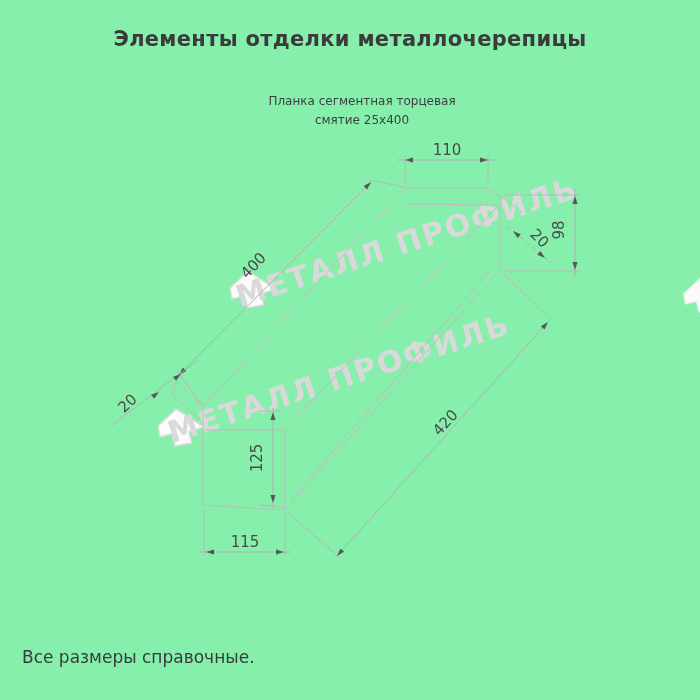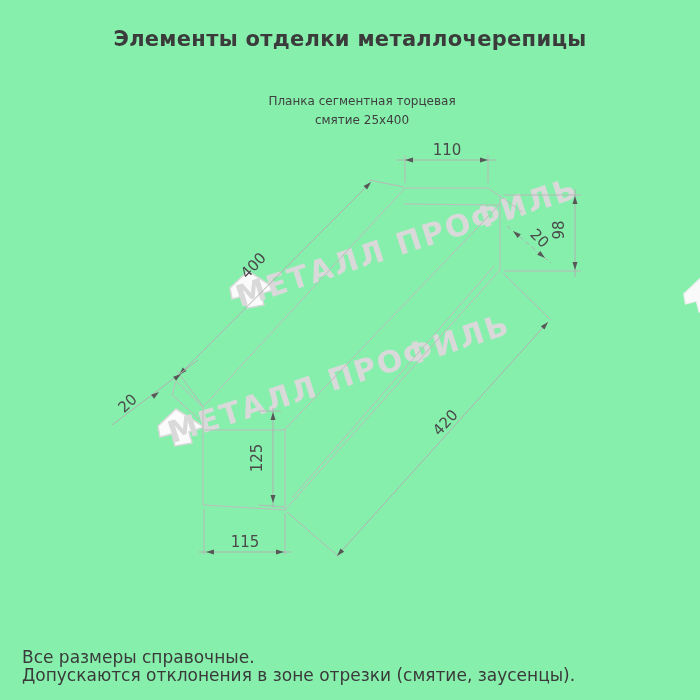--- a/index.html
+++ b/index.html
@@ -149,15 +149,14 @@
       <line class="extline" x1="204" y1="509" x2="204" y2="555"></line>
       <line class="extline" x1="285" y1="513" x2="285" y2="555"></line>
       <line class="dimline" x1="199" y1="552" x2="291" y2="552"></line>
       <polygon class="arrow" points="206,552 214,549.5 214,554.5"></polygon>
       <polygon class="arrow" points="284,552 276,549.5 276,554.5"></polygon>
       <text class="dimtext" x="245" y="547" text-anchor="middle">115</text>
     </g>
   </svg>
 
   <div class="footer-note n1">Все размеры справочные.</div>
-  <div class="footer-note n2">Допускаются отклонения в зоне отрезки (смятие, заусенцы).</div>
 
 </div>
 
 </body></html>

